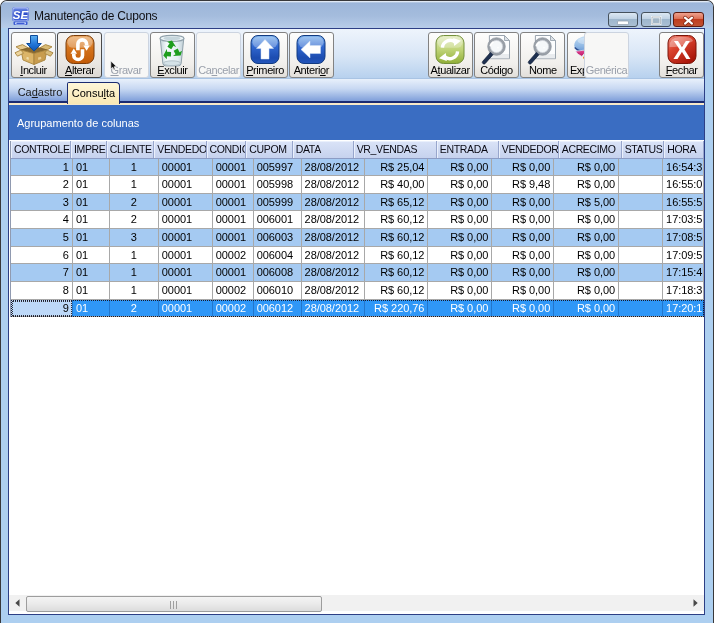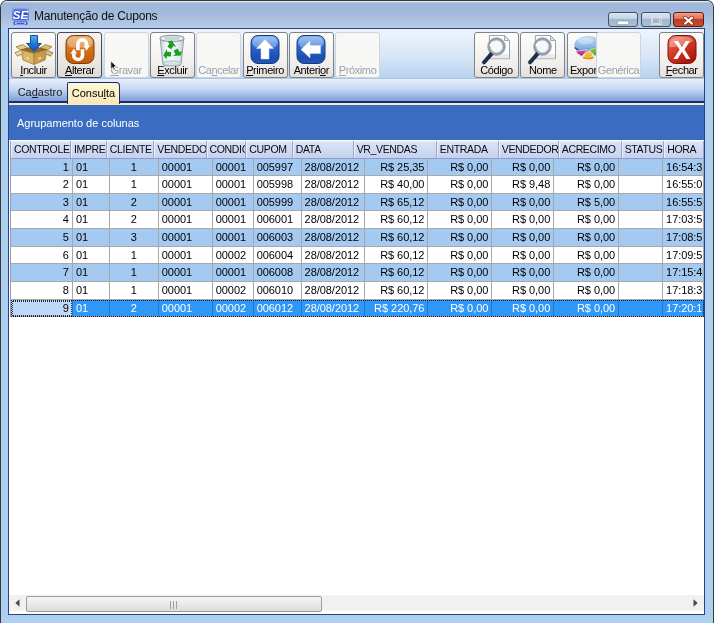--- a/index.html
+++ b/index.html
@@ -196,22 +196,40 @@
  <stop offset="0.8" stop-color="#1c4cb0"></stop>
                 <stop offset="1" stop-color="#2456bc"></stop>
               </linearGradient>
             </defs>
 <rect x="6.5" y="1.5" width="28" height="28" rx="7" fill="url(#gbl)" stroke="#123a80" stroke-width="1"></rect>
 <rect x="8" y="2.8" width="25" height="11" rx="5.5" fill="rgba(255,255,255,0.3)"></rect>
 <path d="M10.5 15.5 L19.5 7 L19.5 11.5 L30 11.5 L30 19.5 L19.5 19.5 L19.5 24 Z" fill="#fff" stroke="#d0e0f5" stroke-width="0.5"></path>
           </svg>
           <div class="cap">Anteri<u>o</u>r</div>
         </div>
-<div class="tbtn dis" style="left:326.1px">
-          <div class="cap"><u>P</u>róximo</div>
+<div class="tbtn" style="left:418.7px">
+          <svg width="41" height="33" viewBox="0 0 41 33">
+<defs>
+              <linearGradient id="ggr" x1="0" y1="0" x2="0" y2="1">
+ <stop offset="0" stop-color="#e2ecc0"></stop>
+                <stop offset="0.5" stop-color="#c0d478"></stop>
+ <stop offset="1" stop-color="#90ae38"></stop>
+              </linearGradient>
+            </defs>
+<rect x="6.5" y="1.5" width="28" height="28" rx="7.5" fill="url(#ggr)" stroke="#74903c" stroke-width="1"></rect>
+<rect x="8" y="2.8" width="25" height="11" rx="5.5" fill="rgba(255,255,255,0.25)"></rect>
+
+<g transform="translate(20.5,15.5)">
+ <path d="M -7.6 -1.8 A 7.8 7.8 0 0 1 5.2 -7.3" fill="none" stroke="#fff" stroke-width="3.4" stroke-linecap="butt"></path>
+ <path d="M 3.2 -11.6 L 11 -8.7 L 4.2 -3.4 Z" fill="#fff"></path>
+ <path d="M 7.6 1.8 A 7.8 7.8 0 0 1 -5.2 7.3" fill="none" stroke="#fff" stroke-width="3.4" stroke-linecap="butt"></path>
+ <path d="M -3.2 11.6 L -11 8.7 L -4.2 3.4 Z" fill="#fff"></path>
+</g>
+          </svg>
+          <div class="cap">A<u>t</u>ualizar</div>
         </div>
 <div class="tbtn" style="left:465.0px">
           <svg width="41" height="33" viewBox="0 0 41 33">
 <path d="M12.9 1.5 L28 1.5 L33 6.5 L33 24.7 L12.9 24.7 Z" fill="#fcfdfe" stroke="#9aa4ae" stroke-width="1"></path>
 <path d="M28 1.5 L28 6.5 L33 6.5 Z" fill="#dde2e7" stroke="#9aa4ae" stroke-width="0.9"></path>
 <path d="M13.4 20 L32.5 20 L32.5 24.2 L13.4 24.2 Z" fill="#e9ecef"></path>
 <circle cx="20" cy="12.5" r="7.5" fill="#f4f7fa" fill-opacity="0.92" stroke="#9aa0a8" stroke-width="2.6"></circle>
 <circle cx="20" cy="12.5" r="8.8" fill="none" stroke="#8a9099" stroke-width="0.7"></circle>
 <circle cx="20" cy="12.5" r="6.1" fill="none" stroke="#c8cdd4" stroke-width="0.7"></circle>
 <path d="M16.5 8.2 a 5.8 5.8 0 0 0 -2.6 3.4" fill="none" stroke="#fff" stroke-width="1.8" stroke-linecap="round"></path>
@@ -258,21 +276,21 @@
 <ellipse cx="20" cy="11.2" rx="14.2" ry="9.4" fill="url(#pdome)"></ellipse>
 <path d="M 6.2 13.5 Q 12 19.3 20.8 16.1 Q 30 12.8 34.1 12.2" fill="none" stroke="#2a4a8c" stroke-width="1.3"></path>
 <path d="M 20.8 15.8 L 34.3 11.6 A 13.8 9.8 0 0 1 26.3 22.2 Z" fill="url(#pgrn)" stroke="#e8f4fc" stroke-width="0.7"></path>
 <path d="M 20 16.2 L 25 22.6 A 13.8 9.8 0 0 1 14.6 22.8 Z" fill="url(#pyel)" stroke="#e8f4fc" stroke-width="0.7"></path>
 <path d="M 19 15.8 L 13.4 22.4 A 13.8 9.8 0 0 1 7 17.2 Z" fill="url(#pmag)" stroke="#e8f4fc" stroke-width="0.7"></path>
 <path d="M 14.6 22.8 A 13.8 9.8 0 0 0 25 22.6 L 25 24.4 A 13.8 9.8 0 0 1 14.6 24.6 Z" fill="#e88818"></path>
 <ellipse cx="17" cy="6.8" rx="8" ry="3.4" fill="rgba(255,255,255,0.32)"></ellipse>
 </svg>
           <div class="cap">Exportar</div>
         </div>
-<div class="tbtn dis" style="left:587px">
+<div class="tbtn dis" style="left:575px">
           <div class="cap">Genérica</div>
         </div>
 <div class="tbtn" style="left:650.2px">
           <svg width="41" height="33" viewBox="0 0 41 33">
 <defs>
               <linearGradient id="grd" x1="0" y1="0" x2="0.7" y2="1">
  <stop offset="0" stop-color="#f0988a"></stop>
                 <stop offset="0.4" stop-color="#dc4530"></stop>
  <stop offset="1" stop-color="#a81408"></stop>
               </linearGradient>
@@ -313,21 +331,21 @@
           <div class="hc" style="width:41px">HORA</div>
         </div>
 <div class="drow odd">
           <div class="dc num" style="width:62px">1</div>
           <div class="dc" style="width:37px">01</div>
           <div class="dc ctr" style="width:49px">1</div>
           <div class="dc" style="width:54px">00001</div>
           <div class="dc" style="width:41px">00001</div>
           <div class="dc" style="width:48px">005997</div>
           <div class="dc" style="width:63px">28/08/2012</div>
-          <div class="dc num" style="width:64px">R$ 25,35</div>
+          <div class="dc num" style="width:64px">R$ 25,04</div>
           <div class="dc num" style="width:64px">R$ 0,00</div>
           <div class="dc num" style="width:62px">R$ 0,00</div>
           <div class="dc num" style="width:65px">R$ 0,00</div>
           <div class="dc" style="width:44px"></div>
           <div class="dc" style="width:41px">16:54:3</div>
         </div>
 <div class="drow">
           <div class="dc num" style="width:62px">2</div>
           <div class="dc" style="width:37px">01</div>
           <div class="dc ctr" style="width:49px">1</div>

